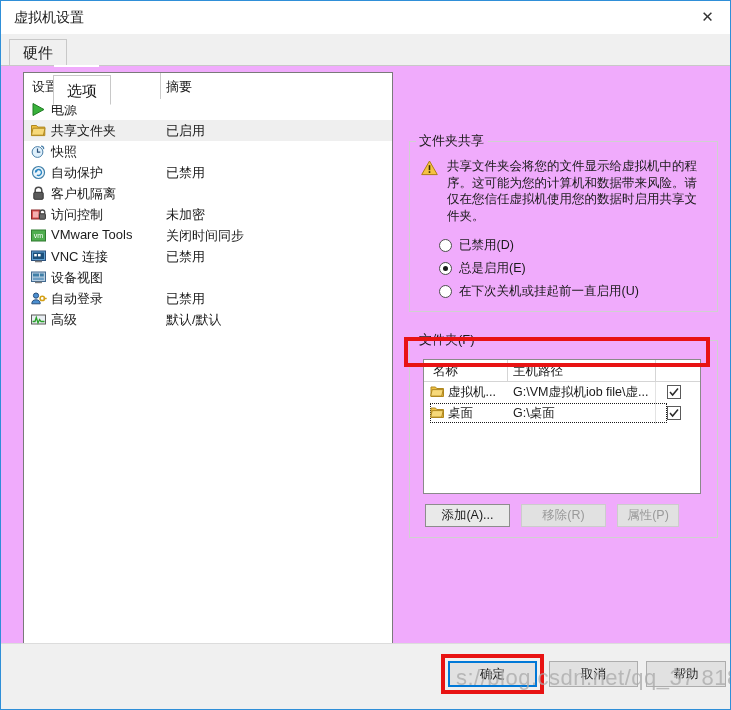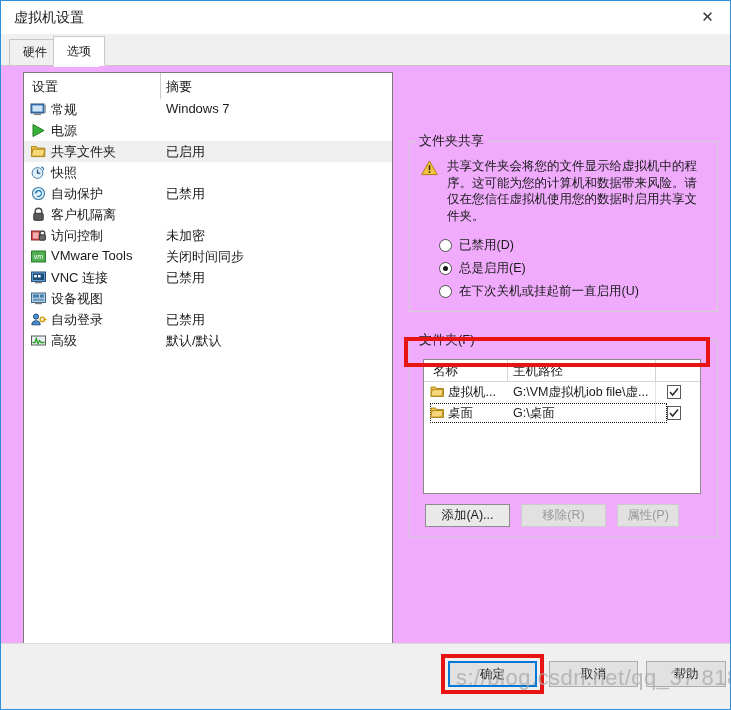--- a/index.html
+++ b/index.html
@@ -38,34 +38,34 @@
   
   #tabstrip {
     position: absolute; left: 0; top: 33px;
     width: 729px; height: 32px;
     background: #f0f0f0;
   }
   .tab {
     position: absolute; top: 5px;
     height: 27px;
     padding: 4px 13px 7px 13px;
-    font-size: 12px; color: #1a1a1a;
+    font-size: 15px; color: #1a1a1a;
     border: 1px solid #c8c8c8;
     background: #f0f0f0;
     white-space: nowrap;
   }
   .tab.active {
     background: #ffffff;
     border-bottom: 1px solid #ffffff;
     top: 2px; height: 30px;
     padding-top: 6px;
     z-index: 3;
   }
   #tab-hardware { left: 8px; }
-  #tab-options { left: 52px; }
+  #tab-options { left: 52px; margin-top: 39px; }
   #tab-underline {
     position: absolute; left: 0; top: 64px;
     width: 729px; height: 1px; background: #c8c8c8;
   }
   #tab-underline-white {
     position: absolute; left: 53px; top: 64px;
     width: 45px; height: 2px; background: #ffffff; z-index: 4;
   }
   
   #content {
@@ -325,32 +325,20 @@
 
   <div id="content">
 
     <div id="settings-list">
       <div id="list-header">
         <div id="hdr-divider"></div>
         <div class="col-settings-hdr">设置</div>
         <div class="col-summary-hdr">摘要</div>
       </div>
 
-      <div class="list-row">
-        <span class="row-icon">
-          <svg width="17" height="17" viewBox="0 0 17 17">
-            <rect x="1" y="3" width="13" height="9" fill="#3c82c9" stroke="#2a4f7a"></rect>
-            <rect x="2.5" y="4.5" width="10" height="6" fill="#cfe3f5"></rect>
-            <rect x="4" y="12.5" width="7" height="1.6" fill="#7f7f7f"></rect>
-            <rect x="14" y="4" width="2" height="8" fill="#9aa7b3"></rect>
-          </svg>
-        </span>
-        <span class="row-label">常规</span>
-        <span class="row-summary">Windows 7</span>
-      </div>
 
       <div class="list-row">
         <span class="row-icon">
           <svg width="17" height="17" viewBox="0 0 17 17">
             <polygon points="3,2.5 14,8.5 3,14.5" fill="#38b23b" stroke="#1f7a22"></polygon>
           </svg>
         </span>
         <span class="row-label">电源</span>
         <span class="row-summary"></span>
       </div>

